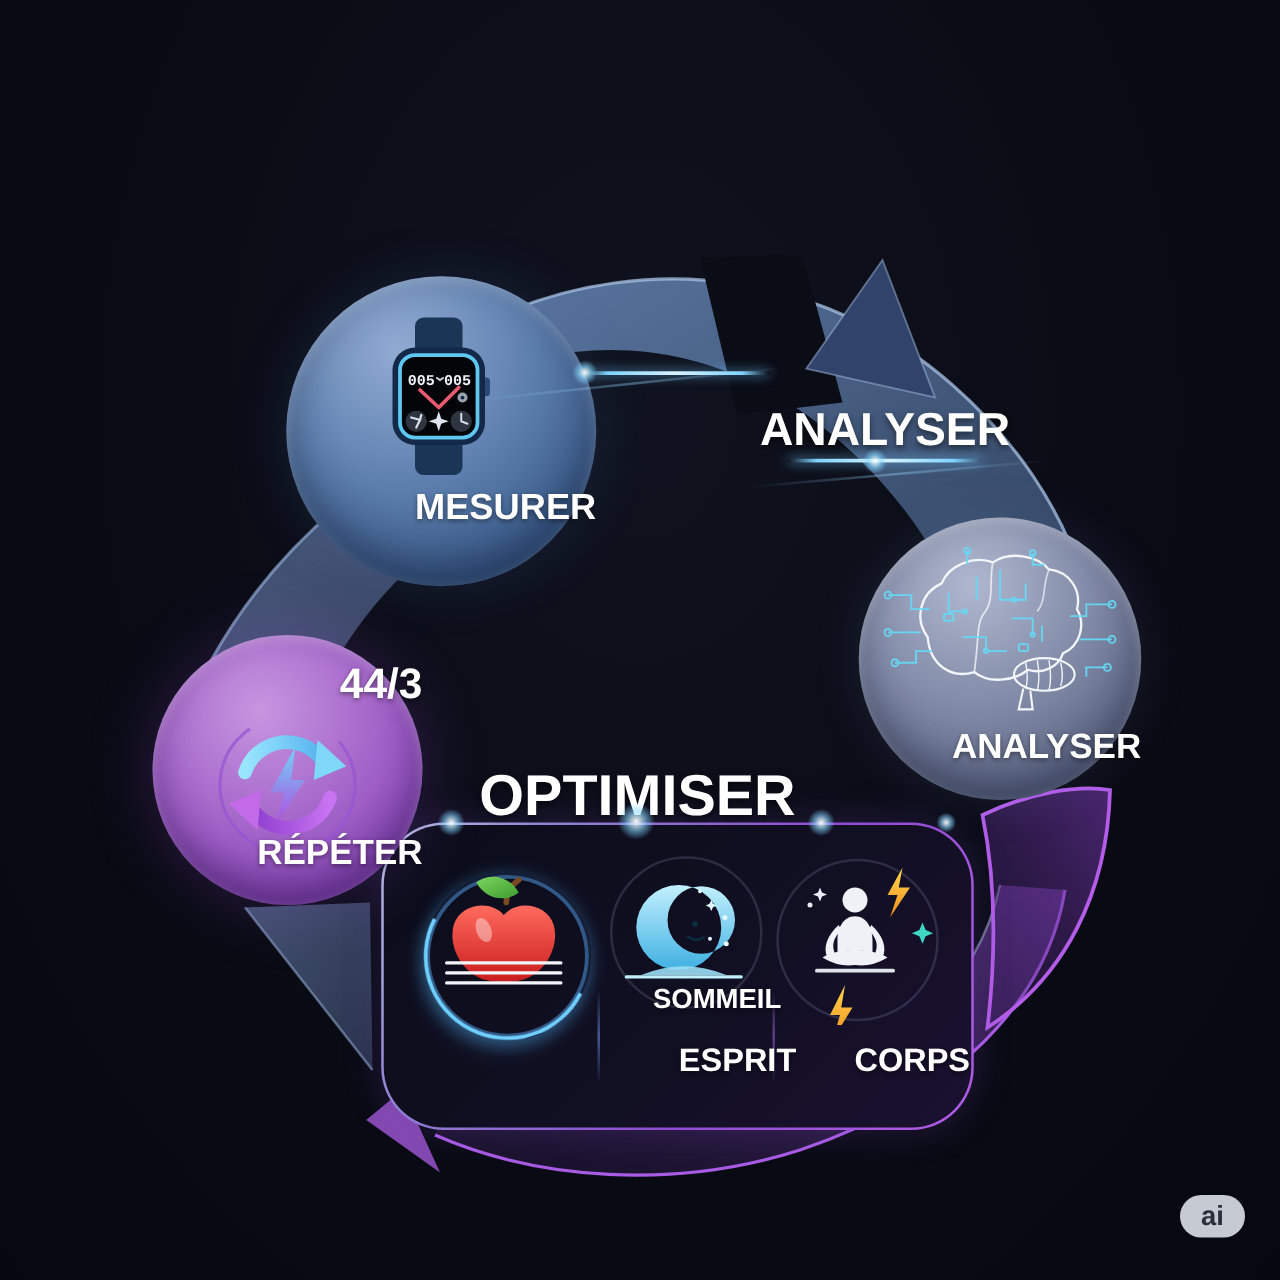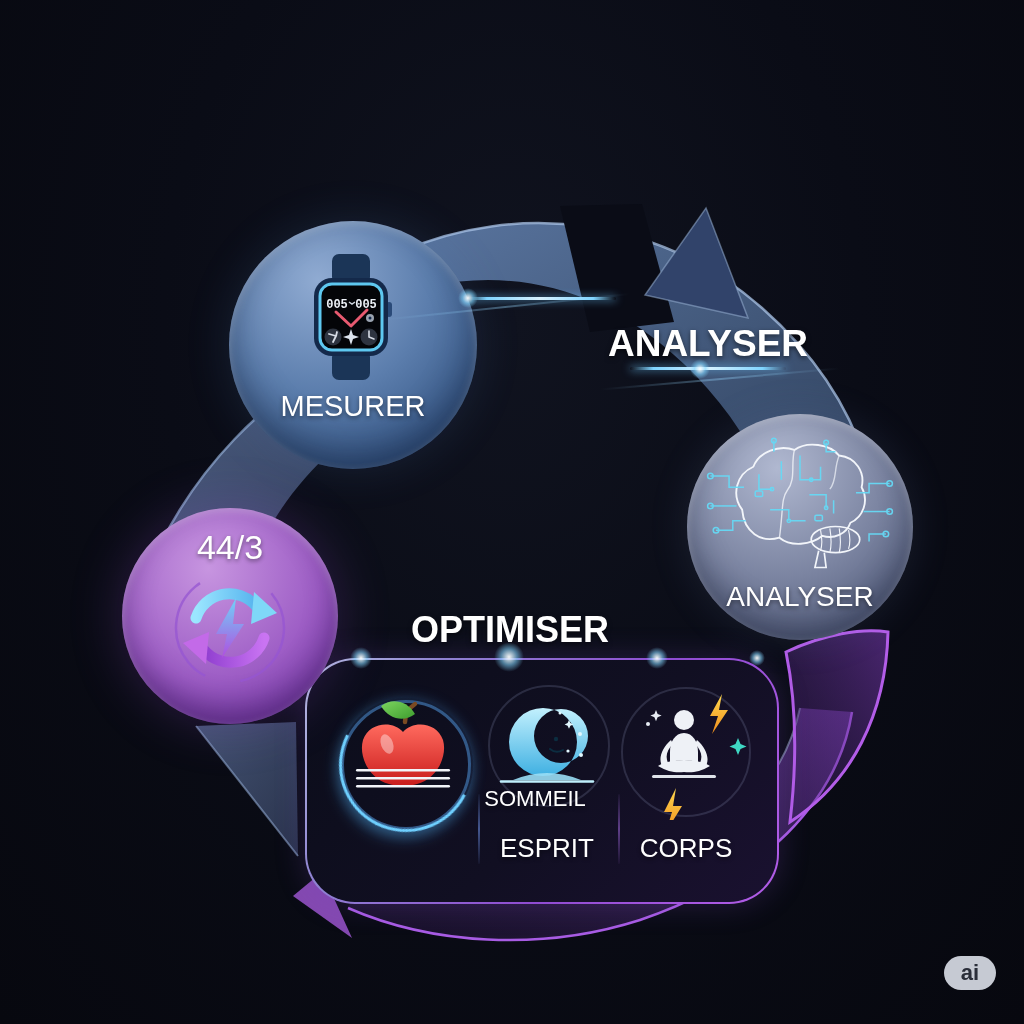--- a/index.html
+++ b/index.html
@@ -2,35 +2,35 @@
 <html><head>
 <meta charset="utf-8">
 <style>
   html,body{margin:0;padding:0;background:#04050b;}
   #canvas{
     position:relative;width:1024px;height:1024px;overflow:hidden;
     font-family:"Liberation Sans",sans-serif;
     background:radial-gradient(ellipse at 50% 32%,#10131f 0%,#0a0c16 48%,#07080f 100%);
   }
   .abs{position:absolute;}
-  .ctext{color:#fff;font-weight:400;text-align:center;text-shadow:0 2px 4px rgba(0,0,0,.45);}
+  .ctext{color:#fff;font-weight:700;text-align:right;text-shadow:0 2px 4px rgba(0,0,0,.45);}
   
   #title{top:84px;left:0;right:0;text-align:center;font-size:57px;font-weight:700;
          letter-spacing:-1px;color:#f4f6fa;text-shadow:0 3px 6px rgba(0,0,0,.5);}
   
   .tag{transform:translateX(-50%);font-size:37px;font-weight:700;color:#fff;
        text-shadow:0 2px 5px rgba(0,0,0,.55);white-space:nowrap;}
   #tag-mesurer{left:540px;top:251px;}
   #tag-analyser{left:708px;top:323px;}
   .underline{height:3px;border-radius:2px;
     background:linear-gradient(90deg,rgba(100,190,255,0) 0%,#7fd4ff 15%,#d8f2ff 50%,#7fd4ff 85%,rgba(100,190,255,0) 100%);
     box-shadow:0 0 9px rgba(110,200,255,.85);}
   #u-mesurer{left:464px;top:297px;width:152px;}
   #u-analyser{left:630px;top:367px;width:156px;}
-  #optimiser-title{left:510px;top:609px;transform:translateX(-50%);font-size:36px;
+  #optimiser-title{left:510px;top:609px;transform:translateX(-50%);font-size:46px;
     font-weight:700;color:#fff;text-shadow:0 2px 5px rgba(0,0,0,.5);white-space:nowrap;}
   
   .glint{border-radius:50%;pointer-events:none;
     background:radial-gradient(circle,rgba(255,255,255,.95) 0%,rgba(130,215,255,.55) 38%,rgba(130,215,255,0) 70%);}
   .streak{height:2px;pointer-events:none;
     background:linear-gradient(90deg,rgba(140,210,255,0),rgba(150,215,255,.38),rgba(140,210,255,0));}
   
   .cycle-circle{border-radius:50%;}
   #circle-mesurer{left:229px;top:221px;width:248px;height:248px;
     background:radial-gradient(circle at 36% 24%,#90abd2 0%,#5c7ead 45%,#2e4f7e 88%);
@@ -271,20 +271,21 @@
             <stop offset="1" stop-color="#b04ee0"></stop>
         </linearGradient>
       </defs>
       <circle cx="0" cy="0" r="54" fill="none" stroke="rgba(150,85,210,.75)" stroke-width="2.5" stroke-dasharray="112 36 112 79" transform="rotate(-40)"></circle>
       <path d="M -34 -10 A 35 35 0 0 1 26 -22" fill="none" stroke="url(#gCy)" stroke-width="11" stroke-linecap="round"></path>
       <polygon points="24,-36 47,-15 21,-4" fill="#7fd8f8"></polygon>
       <path d="M 34 10 A 35 35 0 0 1 -26 22" fill="none" stroke="url(#gPu)" stroke-width="11" stroke-linecap="round"></path>
       <polygon points="-24,36 -47,15 -21,4" fill="#c36ae8"></polygon>
       <polygon points="6,-30 -14,6 -3,6 -8,30 14,-4 3,-4" fill="url(#gBolt2)"></polygon>
     </svg>
+    <div class="abs ctext circle-label" id="label-repeter">RÉPÉTER</div>
   </div>
 
 
   <div class="abs underline" id="u-mesurer"></div>
   <div class="abs tag" id="tag-analyser">ANALYSER</div>
   <div class="abs underline" id="u-analyser"></div>
   <div class="abs" id="optimiser-title">OPTIMISER</div>
 
   <div class="abs streak" style="left:380px;top:306px;width:250px;transform:rotate(-6deg)"></div>
   <div class="abs streak" style="left:600px;top:378px;width:240px;transform:rotate(-5deg)"></div>

